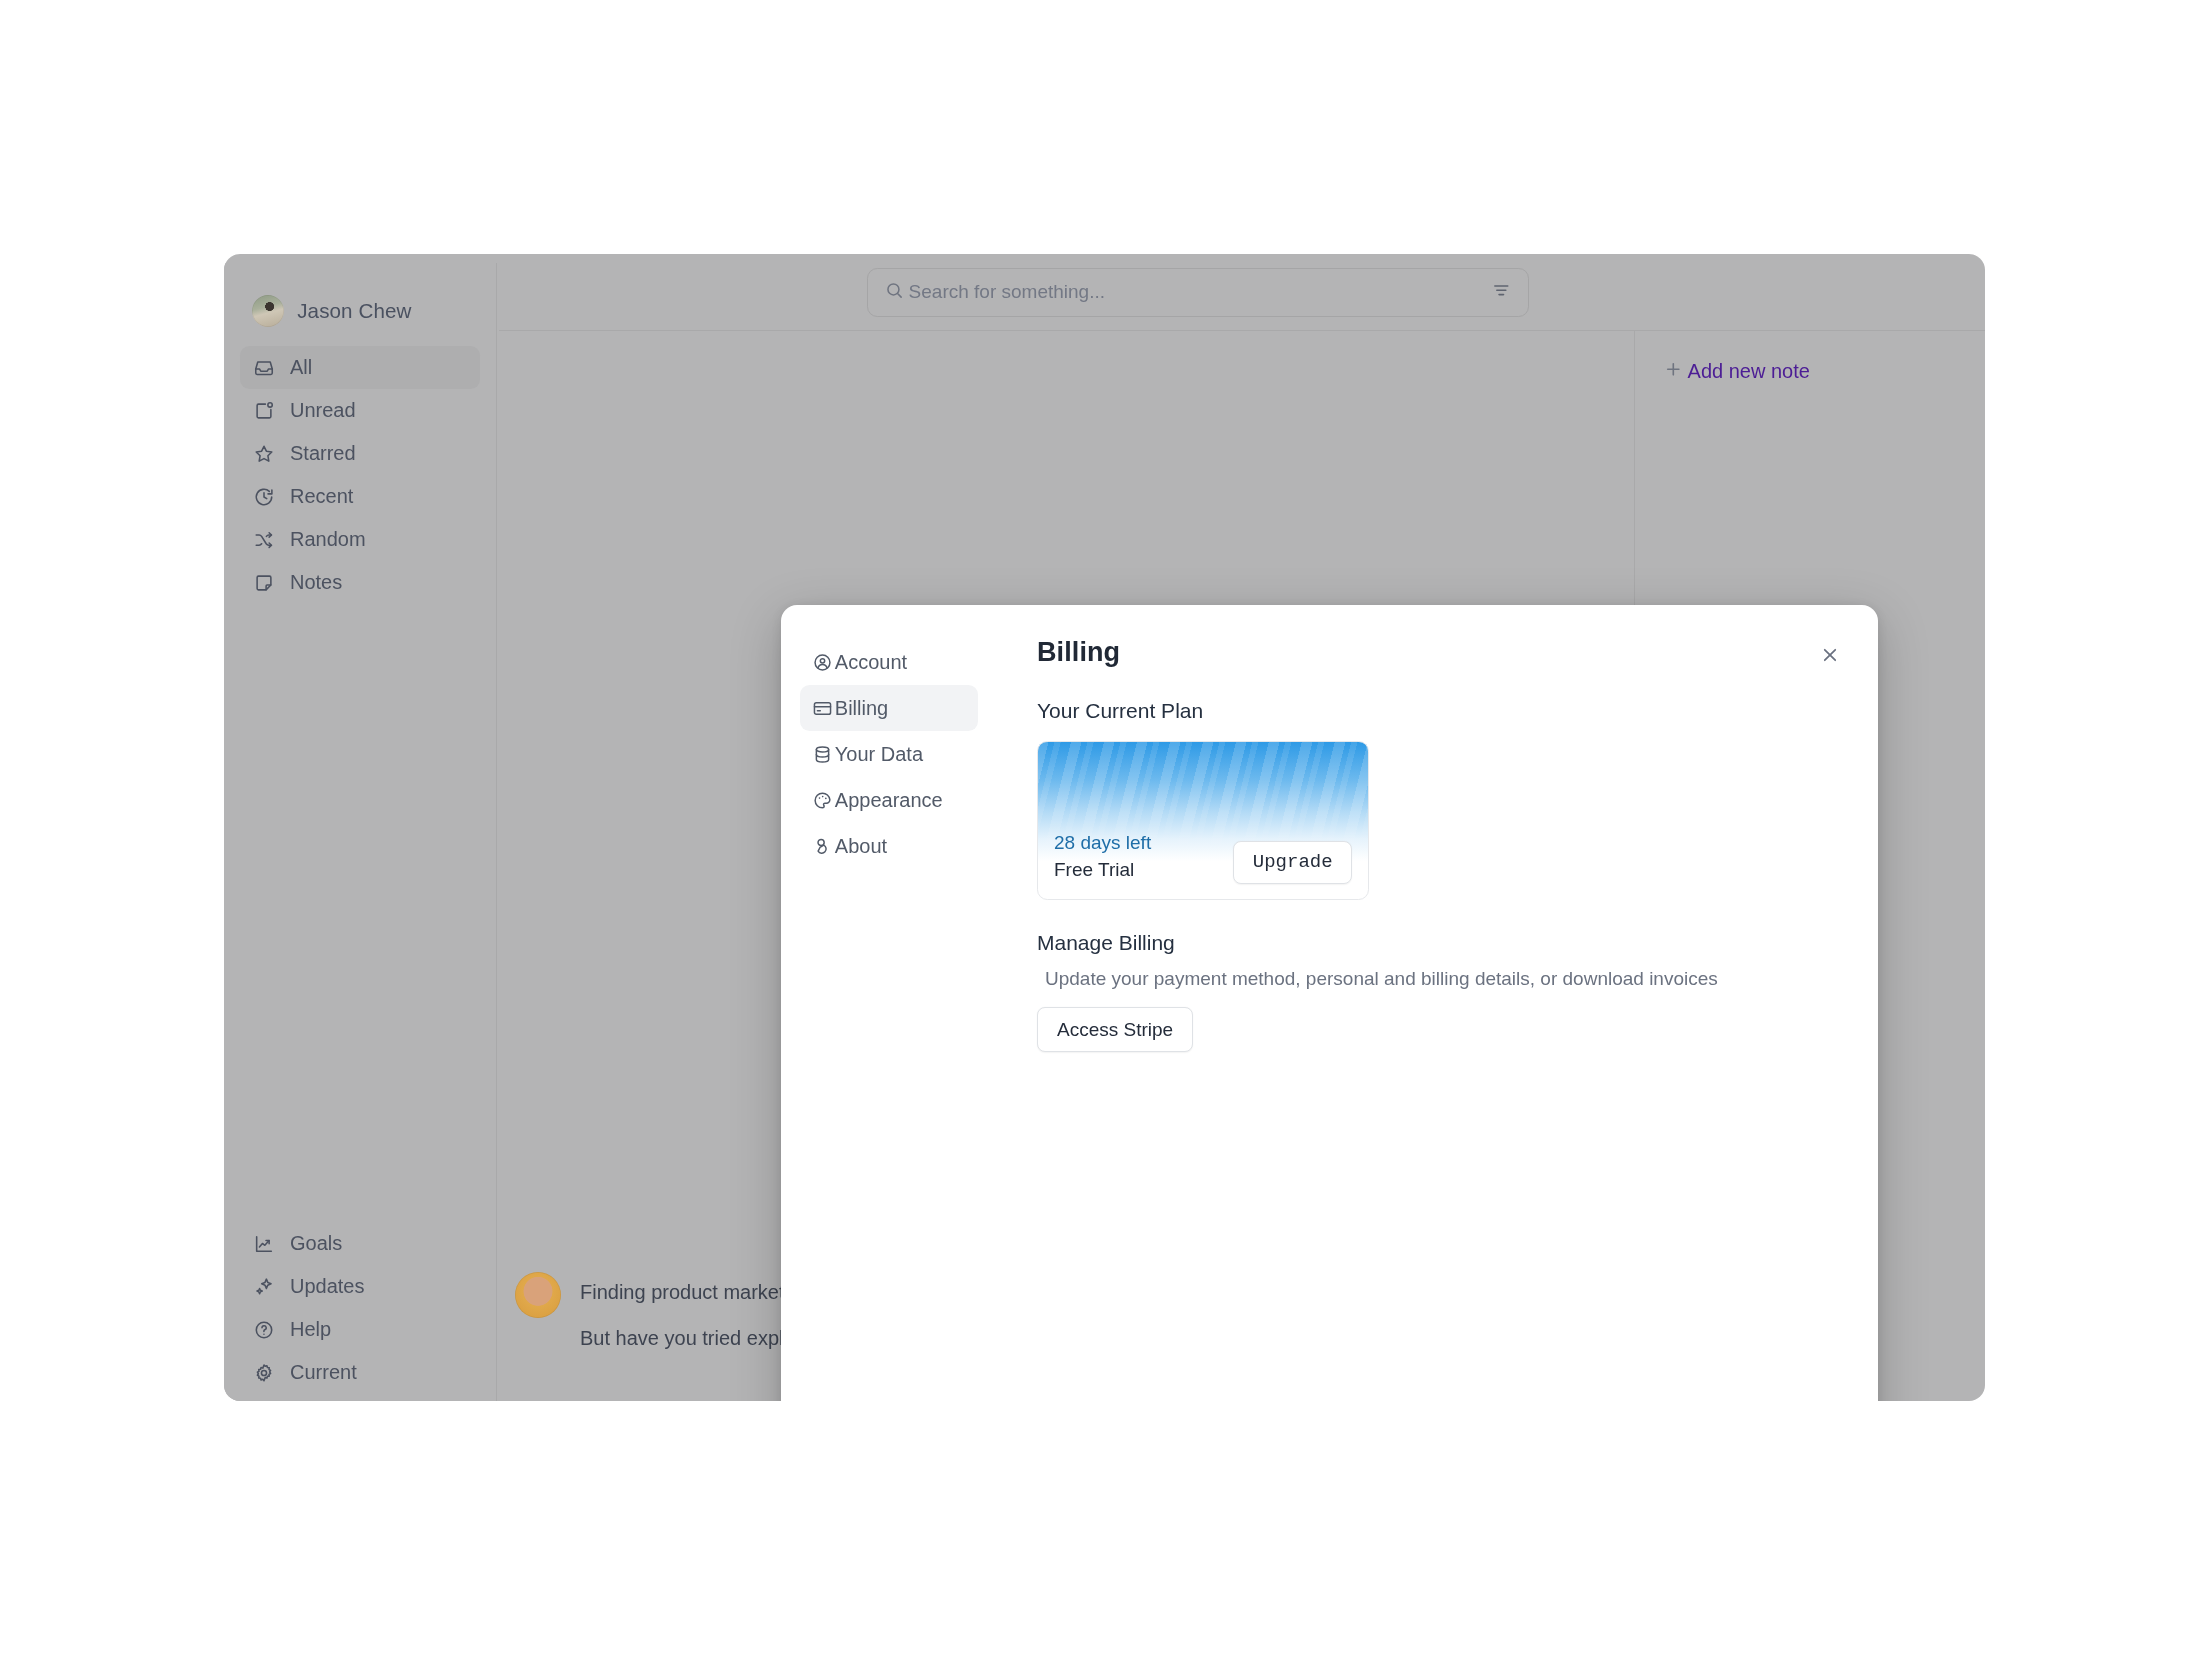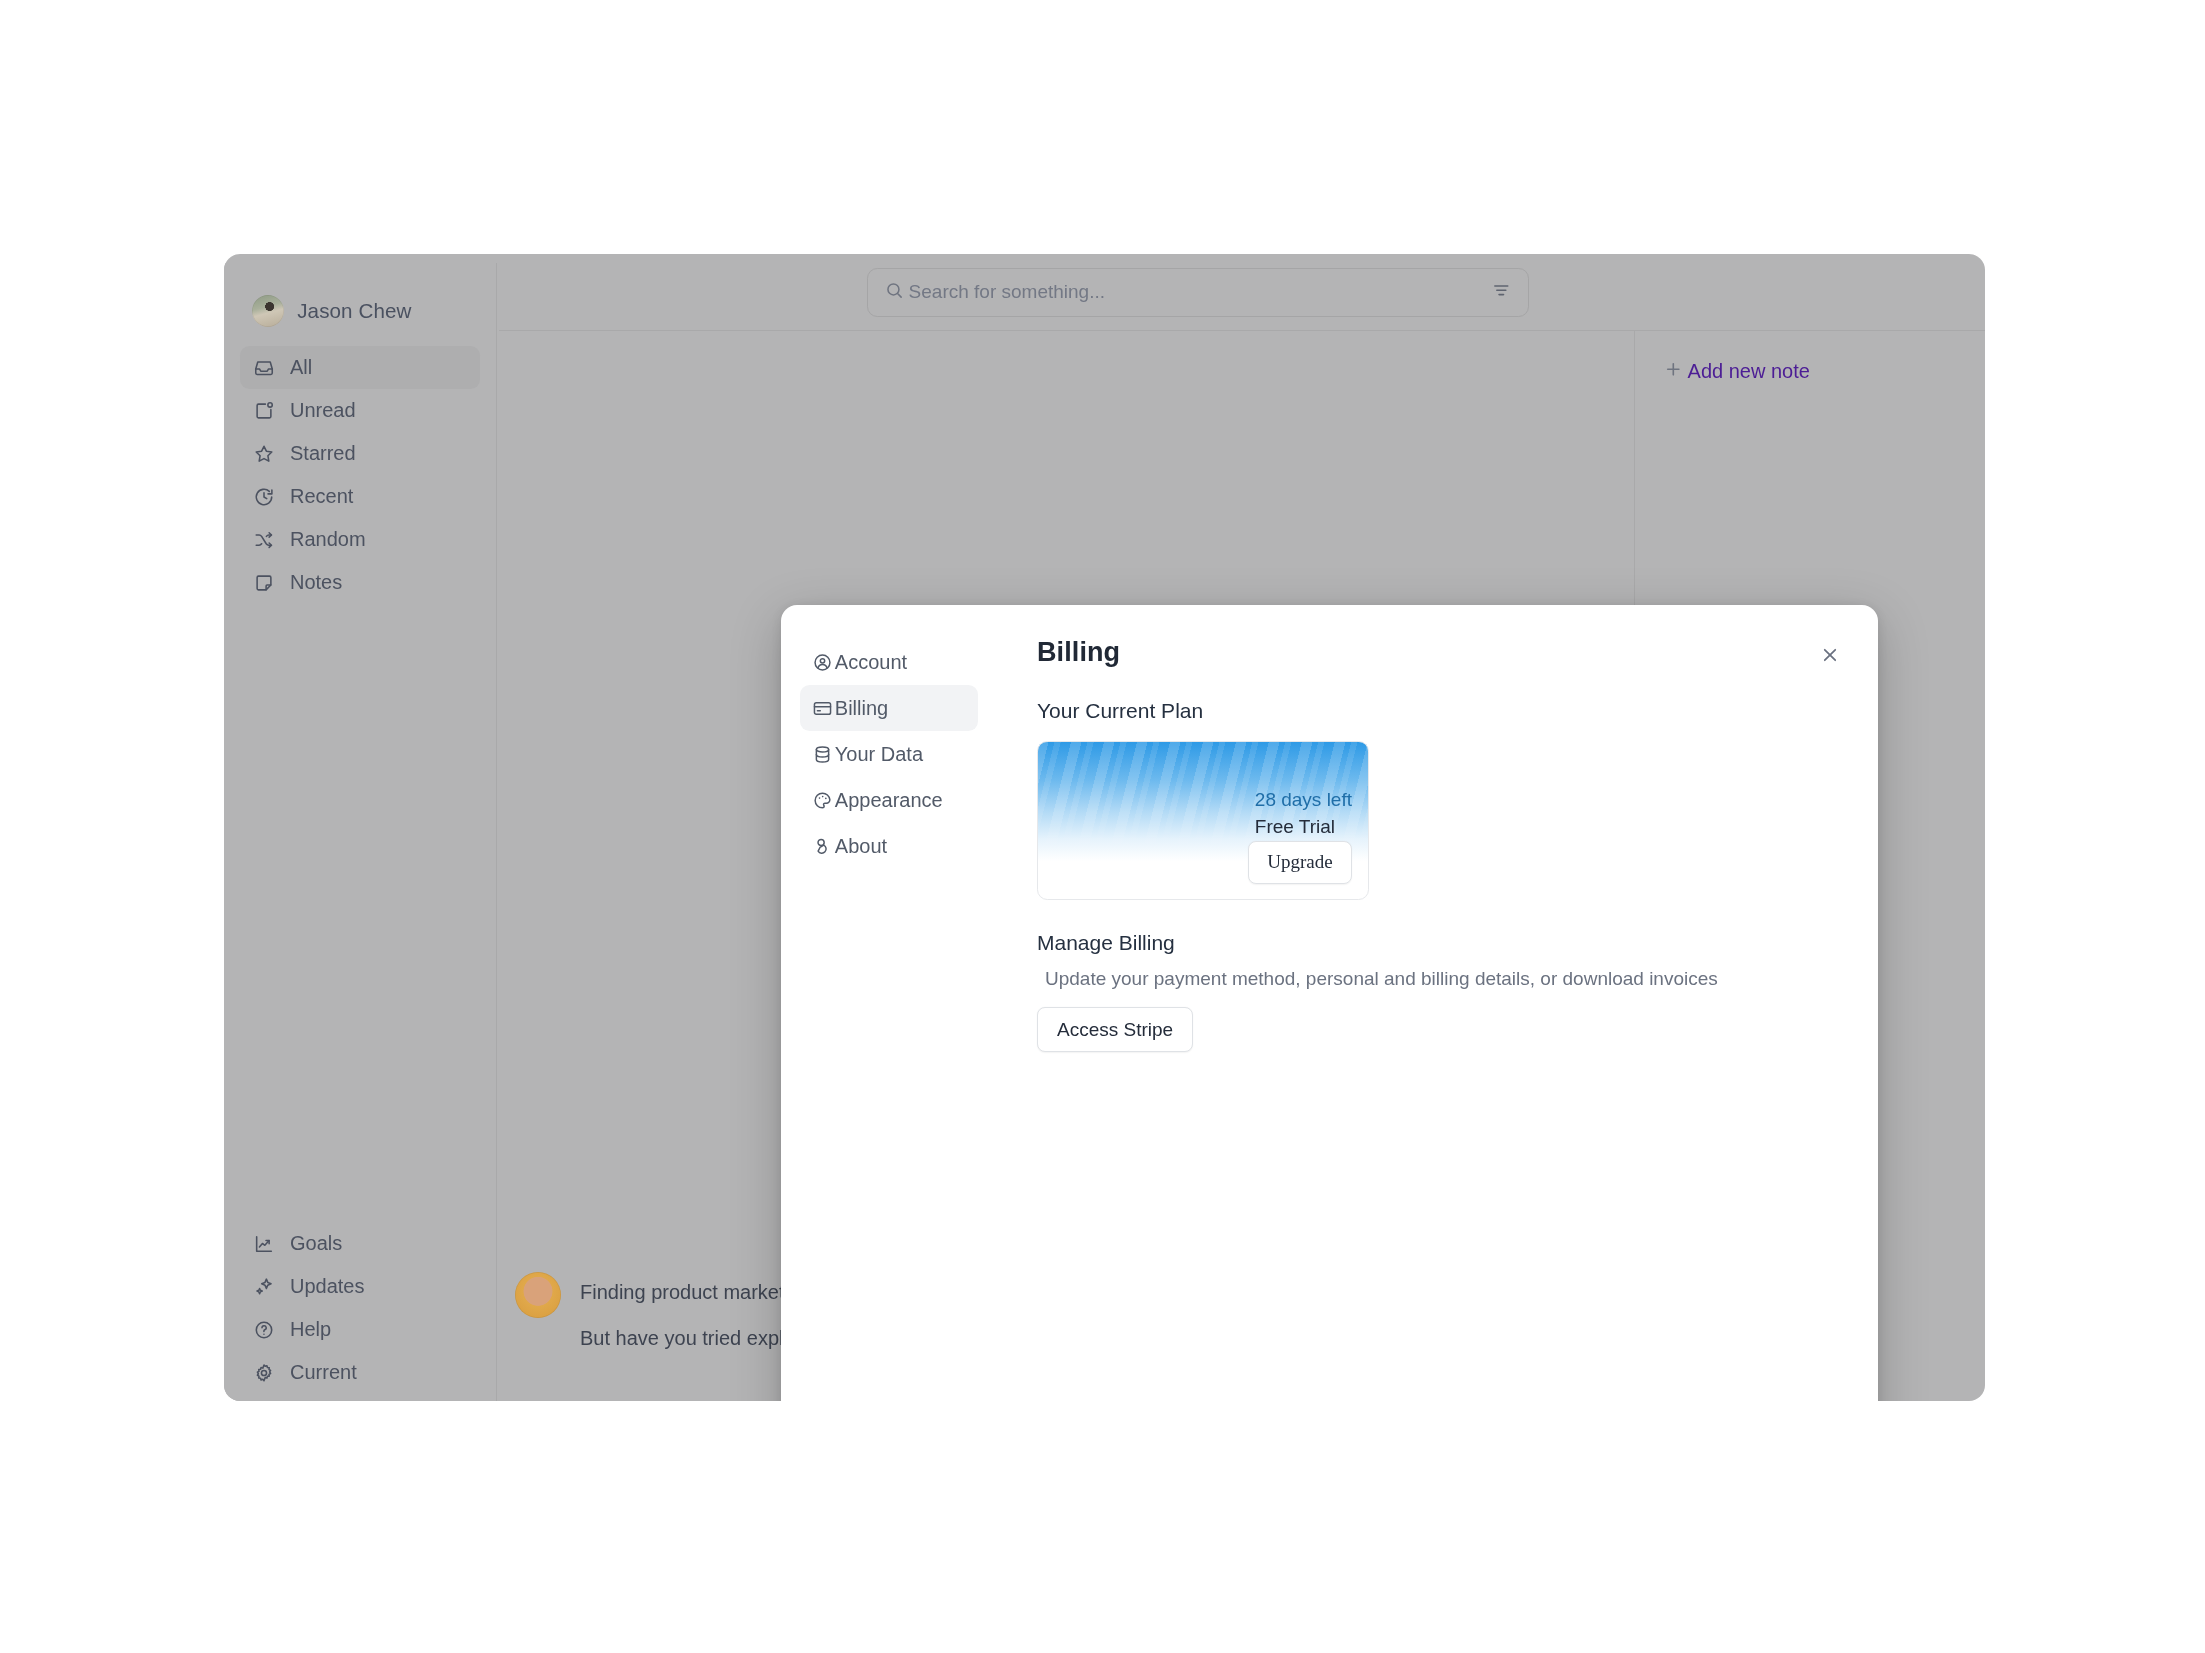--- a/index.html
+++ b/index.html
@@ -138,28 +138,28 @@
     background-image: repeating-linear-gradient(104deg,
         rgba(255,255,255,.16) 0px, rgba(255,255,255,.16) 10.3px,
         rgba(255,255,255,0) 10.3px, rgba(255,255,255,0) 16px,
         rgba(255,255,255,.10) 16px, rgba(255,255,255,.10) 22px,
         rgba(255,255,255,0) 22px, rgba(255,255,255,0) 32px);
     -webkit-mask-image: linear-gradient(to bottom, #000 0%, #000 45%, transparent 72%);
     mask-image: linear-gradient(to bottom, #000 0%, #000 45%, transparent 72%);
   }
   #plan-foot {
     position: absolute; left: 16px; right: 16px; bottom: 14.7px;
-    display: flex; align-items: flex-end; justify-content: space-between; flex-direction: column;
+    display: flex; align-items: flex-end; justify-content: space-between;
   }
   #plan-days { font-size: 19px; color: #1f6ea8; line-height: 1.45; }
   #plan-name { font-size: 19px; color: #242c3a; line-height: 1.45; }
   #upgrade-btn {
     border: 1.5px solid #dfe2e6; border-radius: 8px;
     background: #fff; color: #242c3a;
-    font-size: 19px; font-family: Liberation Serif, serif;
+    font-size: 19px; font-family: Liberation Mono, monospace;
     padding: 9.6px 18.4px;
     box-shadow: 0 0.7px 1.5px rgba(0,0,0,.05);
   }
 
   #manage-desc { font-size: 19px; color: #6b7280; margin-top: 13.2px; margin-left: 8px; }
   #stripe-btn {
     margin-top: 17.6px;
     border: 1.5px solid #dfe2e6; border-radius: 8px;
     background: #fff; color: #242c3a;
     font-size: 19px; font-family: inherit;

